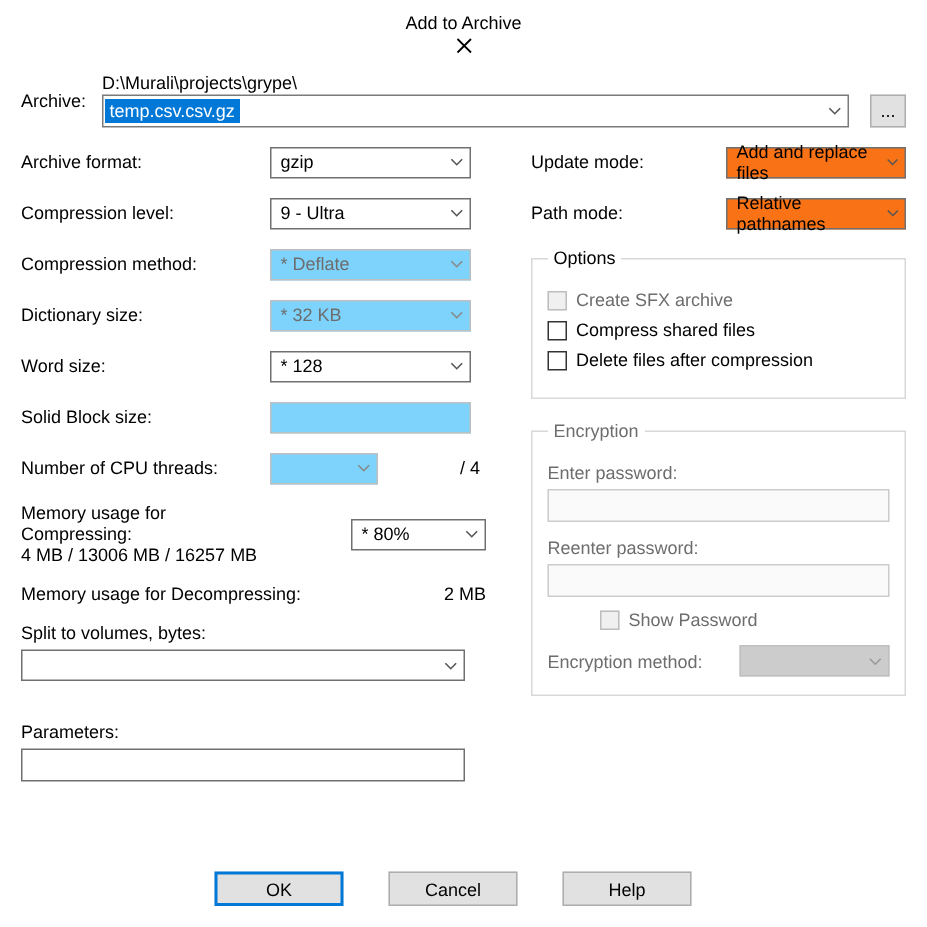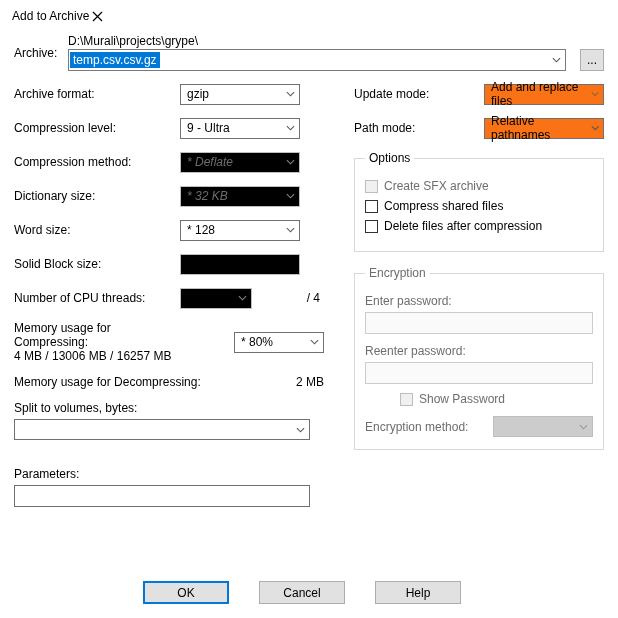--- a/index.html
+++ b/index.html
@@ -1,37 +1,37 @@
 <!DOCTYPE html>
 <html><head>
 <meta charset="utf-8">
 <style>
   * { box-sizing: border-box; font-family: "Segoe UI", Tahoma, sans-serif; font-size: 12px; }
   body { margin: 0; background: #fff; color: #000; }
   .window { width: 618px; height: 618px; background: #fff; position: relative; }
-  .titlebar { display: flex; justify-content: flex-start; align-items: center; padding: 8px 12px 4px 12px; }
+  .titlebar { display: flex; justify-content: center; align-items: center; padding: 8px 12px 4px 12px; flex-direction: column; }
   .titlebar .title { font-size: 12px; }
   .close-btn { width: 16px; height: 16px; display: flex; align-items: center; justify-content: center; cursor: pointer; font-size: 14px; }
   .content { padding: 6px 14px 0 14px; }
   .archive-row { display: flex; align-items: flex-start; margin-bottom: 12px; }
   .archive-label { width: 54px; padding-top: 12px; }
   .archive-fields { flex: 1; display: flex; flex-direction: column; gap: 1px; }
   .path-text { font-size: 12px; margin-bottom: 0; }
   .archive-select-row { display: flex; align-items: center; gap: 14px; text-align: center; }
   .archive-select { flex: 1; height: 22px; border: 1px solid #7a7a7a; background: #fff; position: relative; display: flex; align-items: center; padding: 0; }
   .archive-highlight { background: #0078d7; color: #fff; padding: 1px 3px; margin-left: 1px; }
   .archive-chevron { position: absolute; right: 0; top: 0; bottom: 0; width: 18px; display: flex; align-items: center; justify-content: center; }
   .browse-btn { width: 24px; height: 22px; border: 1px solid #adadad; background: #e1e1e1; display: flex; align-items: center; justify-content: center; }
   .cols { display: flex; gap: 30px; }
   .colL { width: 310px; }
   .colR { flex: 1; }
   .field-row { display: flex; align-items: center; margin-bottom: 12px; min-height: 22px; }
   .field-label { width: 166px; }
-  .combo { width: 120px; height: 21px; border: 1px solid #707070; background: #fff; display: flex; align-items: center; justify-content: space-between; padding: 0 4px 0 6px; }
-  .combo.disabled { background: #000000; color: #6d6d6d; border-color: #bfbfbf; font-style: italic; }
+  .combo { width: 134px; height: 21px; border: 1px solid #707070; background: #fff; display: flex; align-items: center; justify-content: space-between; padding: 0 4px 0 6px; }
+  .combo.disabled { background: #7dd3fc; color: #6d6d6d; border-color: #bfbfbf; }
   .threads-row { display: flex; align-items: center; }
   .threads-combo { width: 72px; }
   .threads-total { flex: 1; text-align: right; padding-right: 4px; }
   .mem-row { display: flex; margin-bottom: 12px; }
   .mem-labels { width: 166px; }
   .mem-sub { }
   .decomp-row { display: flex; justify-content: space-between; align-items: center; margin-bottom: 12px; }
   .wide-combo { width: 296px; height: 21px; border: 1px solid #707070; background: #fff; display: flex; align-items: center; justify-content: space-between; padding: 0 4px 0 6px; }
   .param-input { width: 296px; height: 22px; border: 1px solid #707070; background: #fff; margin-top: 4px; }
   .r-field-row { display: flex; align-items: center; margin-bottom: 12px; min-height: 22px; }

